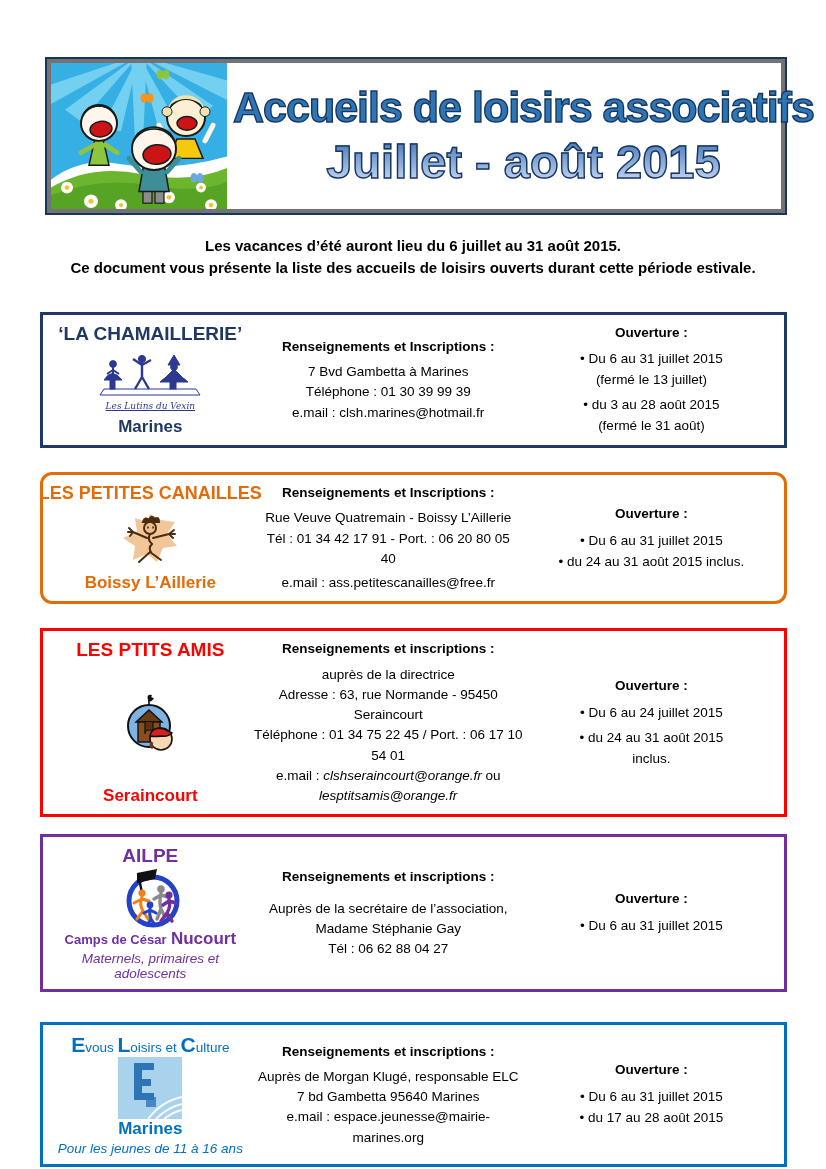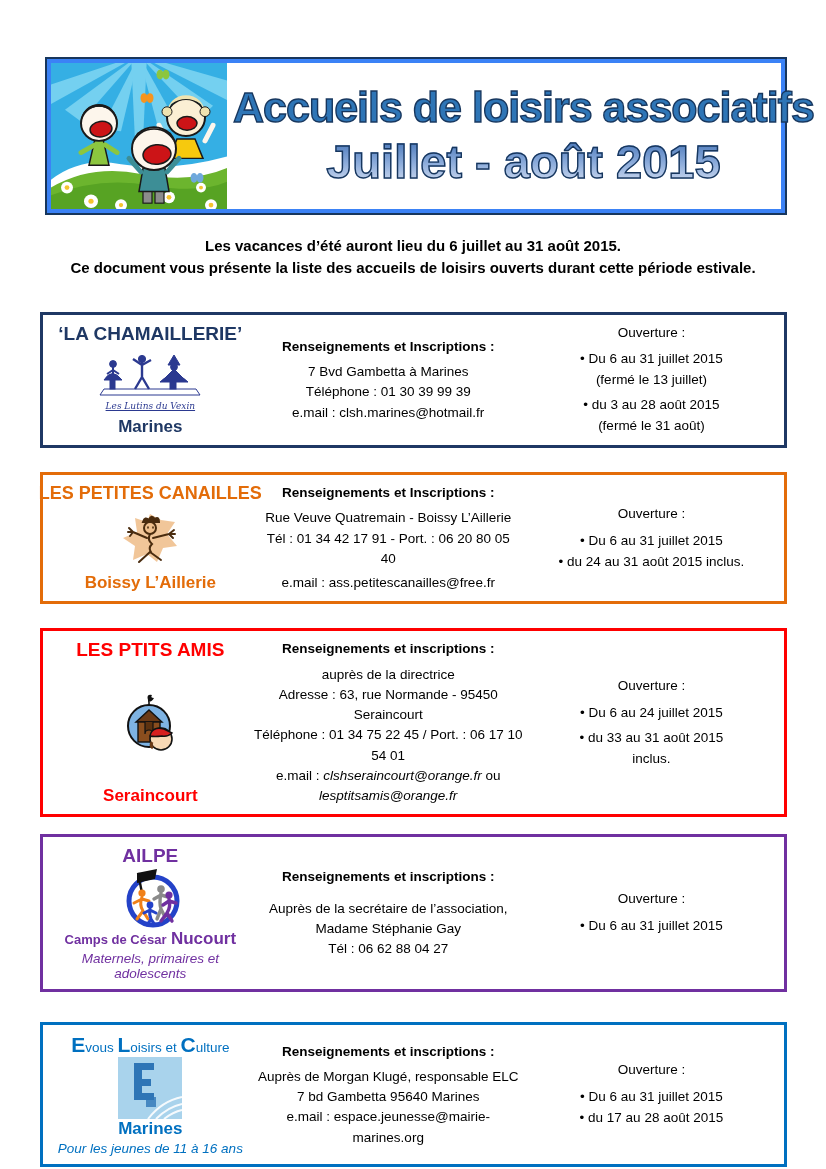--- a/index.html
+++ b/index.html
@@ -14,21 +14,21 @@
 
   
   .banner {
     margin: 57px 39px 0 45px;
     height: 158px;
     border: 2px solid #17365D;
     background: #fff;
   }
   .banner-inner {
     width: 100%; height: 100%;
-    border: 4px solid #3b82f6;
+    border: 4px solid #737373;
     display: flex;
   }
   .banner-art { width: 176px; height: 100%; flex: 0 0 auto; }
   .banner-art svg { display: block; width: 100%; height: 100%; }
   .banner-titles {
     flex: 1 1 auto;
     display: flex; flex-direction: column;
     align-items: center; justify-content: center;
     padding: 4px 6px;
   }
@@ -55,21 +55,21 @@
   .intro { margin-top: 20px; text-align: center; font-weight: bold; font-size: 15px; line-height: 1.45; }
 
   
   .center-box {
     margin: 0 39px 8px 40px;
     border: 3px solid #000;
     display: flex;
     padding: 6px 10px;
   }
   .box-navy   { border-color: #1F3864; margin-top: 33px; min-height: 122px; }
-  .box-orange { border-color: #E36C09; margin-top: 24px; min-height: 115px; }
+  .box-orange { border-color: #E36C09; margin-top: 24px; min-height: 115px; border-radius: 12px; }
   .box-red    { border-color: #FF0000; margin-top: 24px; min-height: 134px; }
   .box-purple { border-color: #7030A0; margin-top: 17px; min-height: 130px; }
   .box-blue   { border-color: #0070C0; margin-top: 30px; min-height: 138px; }
 
   .col-left {
     width: 27%;
     display: flex; flex-direction: column;
     align-items: center; justify-content: space-between;
     text-align: center;
     padding: 2px 2px;
@@ -84,21 +84,21 @@
   }
   .col-right {
     width: 34%;
     display: flex; flex-direction: column;
     align-items: center; justify-content: center;
     text-align: center;
     font-size: 13.5px; line-height: 1.55;
     padding: 2px 4px;
   }
   .info-title { font-weight: bold; margin-bottom: 5px; }
-  .ouverture-title { font-weight: normal; margin-bottom: 6px; text-align: right; }
+  .ouverture-title { font-weight: bold; margin-bottom: 6px; text-align: right; }
   .bullet::before { content: "\2022  "; }
   .em-it { font-style: italic; }
 
   .c-navy   { color: #1F3864; }
   .c-orange { color: #E36C09; }
   .c-red    { color: #FF0000; }
   .c-purple { color: #7030A0; }
   .c-blue   { color: #0070C0; }
 
   .box-title { font-weight: bold; font-size: 19px; white-space: nowrap; }
@@ -316,21 +316,21 @@
     <div class="info-title">Renseignements et inscriptions :</div>
     <div>auprès de la directrice</div>
     <div>Adresse : 63, rue Normande - 95450 Seraincourt</div>
     <div>Téléphone : 01 34 75 22 45 / Port. : 06 17 10 54 01</div>
     <div><span>e.mail : </span><span class="em-it">clshseraincourt@orange.fr</span><span> ou</span></div>
     <div class="em-it">lesptitsamis@orange.fr</div>
   </div>
   <div class="col-right">
     <div class="ouverture-title">Ouverture :</div>
     <div class="bullet">Du 6 au 24 juillet 2015</div>
-    <div class="bullet" style="margin-top:4px">du 33 au 31 août 2015</div>
+    <div class="bullet" style="margin-top:4px">du 24 au 31 août 2015</div>
     <div>inclus.</div>
   </div>
 </div>
 
 <div class="center-box box-purple">
   <div class="col-left">
     <div class="box-title c-purple">AILPE</div>
     <div>
       <svg class="logo" width="66" height="62" viewBox="0 0 66 62">
         <circle cx="36" cy="34" r="24" fill="none" stroke="#2442C8" stroke-width="5"></circle>

